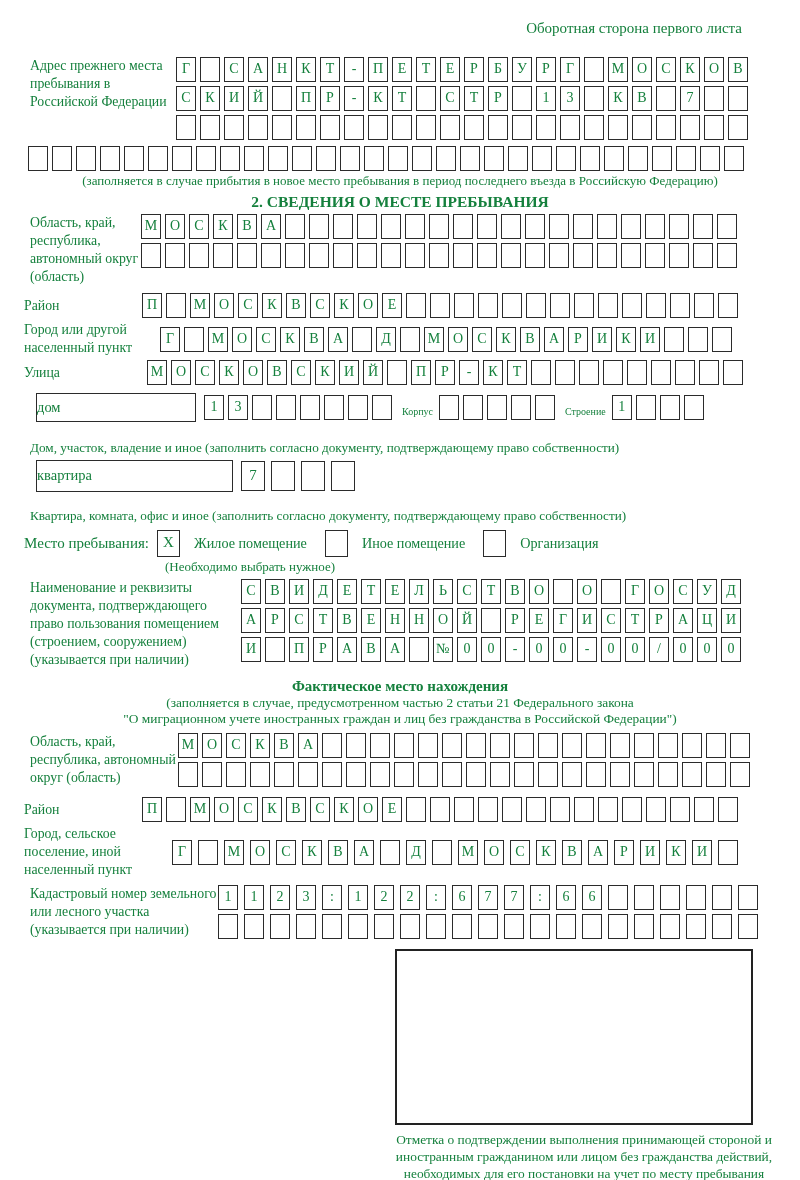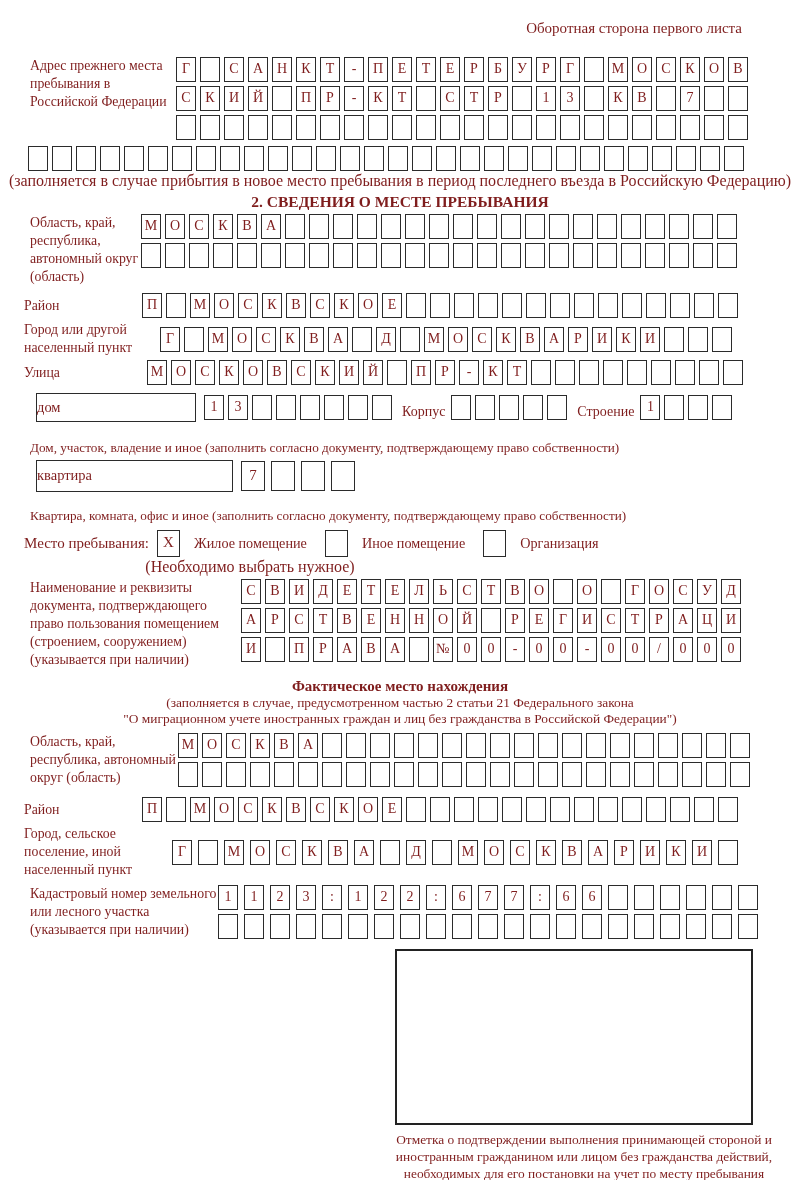--- a/index.html
+++ b/index.html
@@ -1,17 +1,17 @@
 <!DOCTYPE html>
 <html><head>
 <meta charset="utf-8">
 <style>
   html,body{margin:0;padding:0;background:#fff;}
   .page{
-    position:relative;width:800px;height:1180px;background:#fff;color:#7f1d1d;
+    position:relative;width:800px;height:1180px;background:#fff;color:#15803d;
     font-family:"Liberation Serif","DejaVu Serif",serif;overflow:hidden;
   }
   .hdr{margin:20px 58px 0 0;text-align:right;font-size:15px;}
   .flexrow{display:flex;align-items:flex-start;margin-left:30px;}
   .vcenter{align-items:center;margin-left:24px;}
   .lbl{font-size:13.8px;line-height:18px;flex:0 0 auto;}
   .lw146{width:146px;}
   .lw112{width:111px;}
   .lw118{width:118px;}
   .lw136{width:136px;}
@@ -23,32 +23,32 @@
   .boxrow{white-space:nowrap;line-height:0;}
   .cell{
     display:inline-block;box-sizing:border-box;width:20px;height:25px;
     border:1.6px solid #2b2b2b;margin-right:4px;text-align:center;
     font-size:14px;line-height:21px;vertical-align:top;
   }
   .sp .cell{margin-right:6px;}
   .bigcells .cell{width:24px;height:30px;margin-right:6px;font-size:15px;line-height:26px;}
   .chk .cell{width:23px;height:27px;font-size:15px;line-height:23px;}
   .fullrow{margin:2px 0 0 28px;}
-  .note{font-size:16px;line-height:16px;margin-top:2px;}
+  .note{font-size:13px;line-height:16px;margin-top:2px;}
   .center{text-align:center;}
   .h2{margin-top:3px;text-align:center;font-weight:bold;font-size:15.5px;line-height:19px;}
   .h3{margin-top:8px;text-align:center;font-weight:bold;font-size:15px;line-height:18px;}
   .mt3{margin-top:3px;} .mt4{margin-top:4px;} .mt6{margin-top:6px;} .mt7{margin-top:7px;}
   .widebox{
     box-sizing:border-box;border:1.7px solid #2b2b2b;text-align:left;
     font-size:14.5px;flex:0 0 auto;
   }
   .dombox{width:160px;height:29px;line-height:26px;margin-right:8px;}
   .kvbox{width:197px;height:32px;line-height:29px;margin-right:8px;}
-  .inlbl{font-size:14px;line-height:25px;margin:8px 6px 0 6px;flex:0 0 auto;}
+  .inlbl{font-size:10px;line-height:25px;margin:8px 6px 0 6px;flex:0 0 auto;}
   .mestolbl{font-size:15px;margin-right:8px;}
   .optlbl{font-size:14.2px;margin:0 18px 0 10px;}
   .notesm{font-size:13.2px;line-height:16px;margin-left:30px;margin-top:16px;}
   .choose{width:440px;margin-left:30px;text-align:center;}
   .fnote{text-align:center;font-size:13.4px;line-height:16px;}
   .stampbox{
     box-sizing:border-box;margin:6px 0 0 395px;width:358px;height:176px;
     border:2px solid #222;
   }
   .stampcap{

